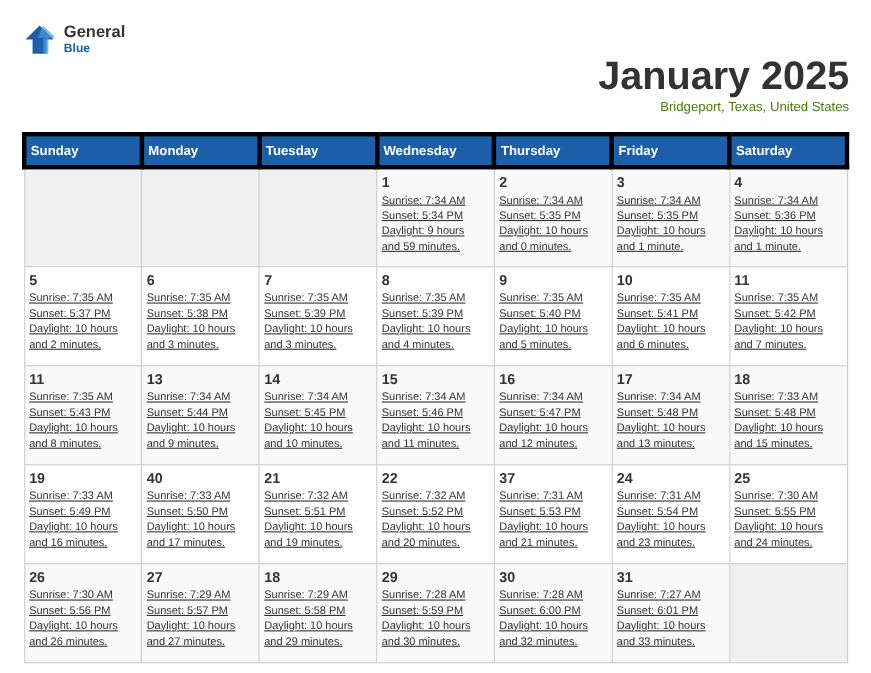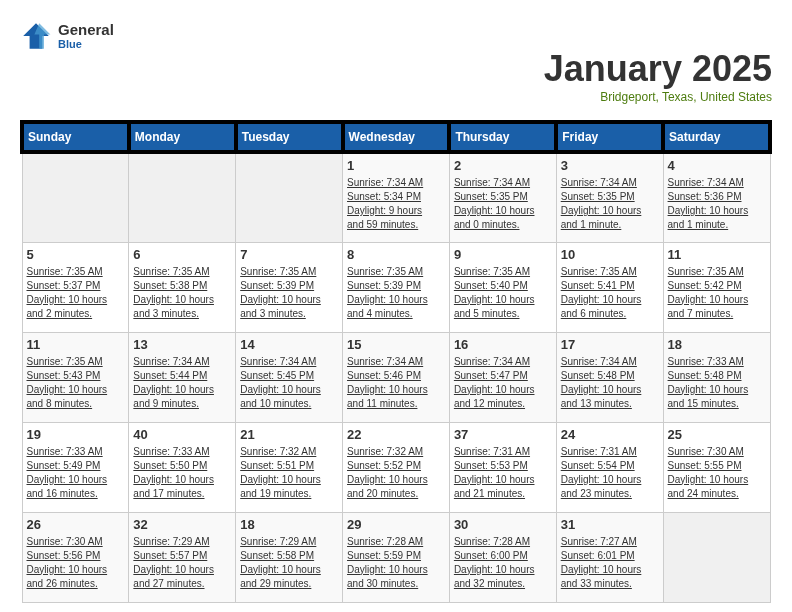--- a/index.html
+++ b/index.html
@@ -318,21 +318,21 @@
       </tr>
       <tr>
         <td>
           <div class="day-num">26</div>
           <div class="day-detail" style="white-space: pre-line;">Sunrise: 7:30 AM
 Sunset: 5:56 PM
 Daylight: 10 hours
 and 26 minutes.</div>
         </td>
         <td>
-          <div class="day-num">32</div>
+          <div class="day-num">27</div>
           <div class="day-detail" style="white-space: pre-line;">Sunrise: 7:29 AM
 Sunset: 5:57 PM
 Daylight: 10 hours
 and 27 minutes.</div>
         </td>
         <td>
           <div class="day-num">18</div>
           <div class="day-detail" style="white-space: pre-line;">Sunrise: 7:29 AM
 Sunset: 5:58 PM
 Daylight: 10 hours

